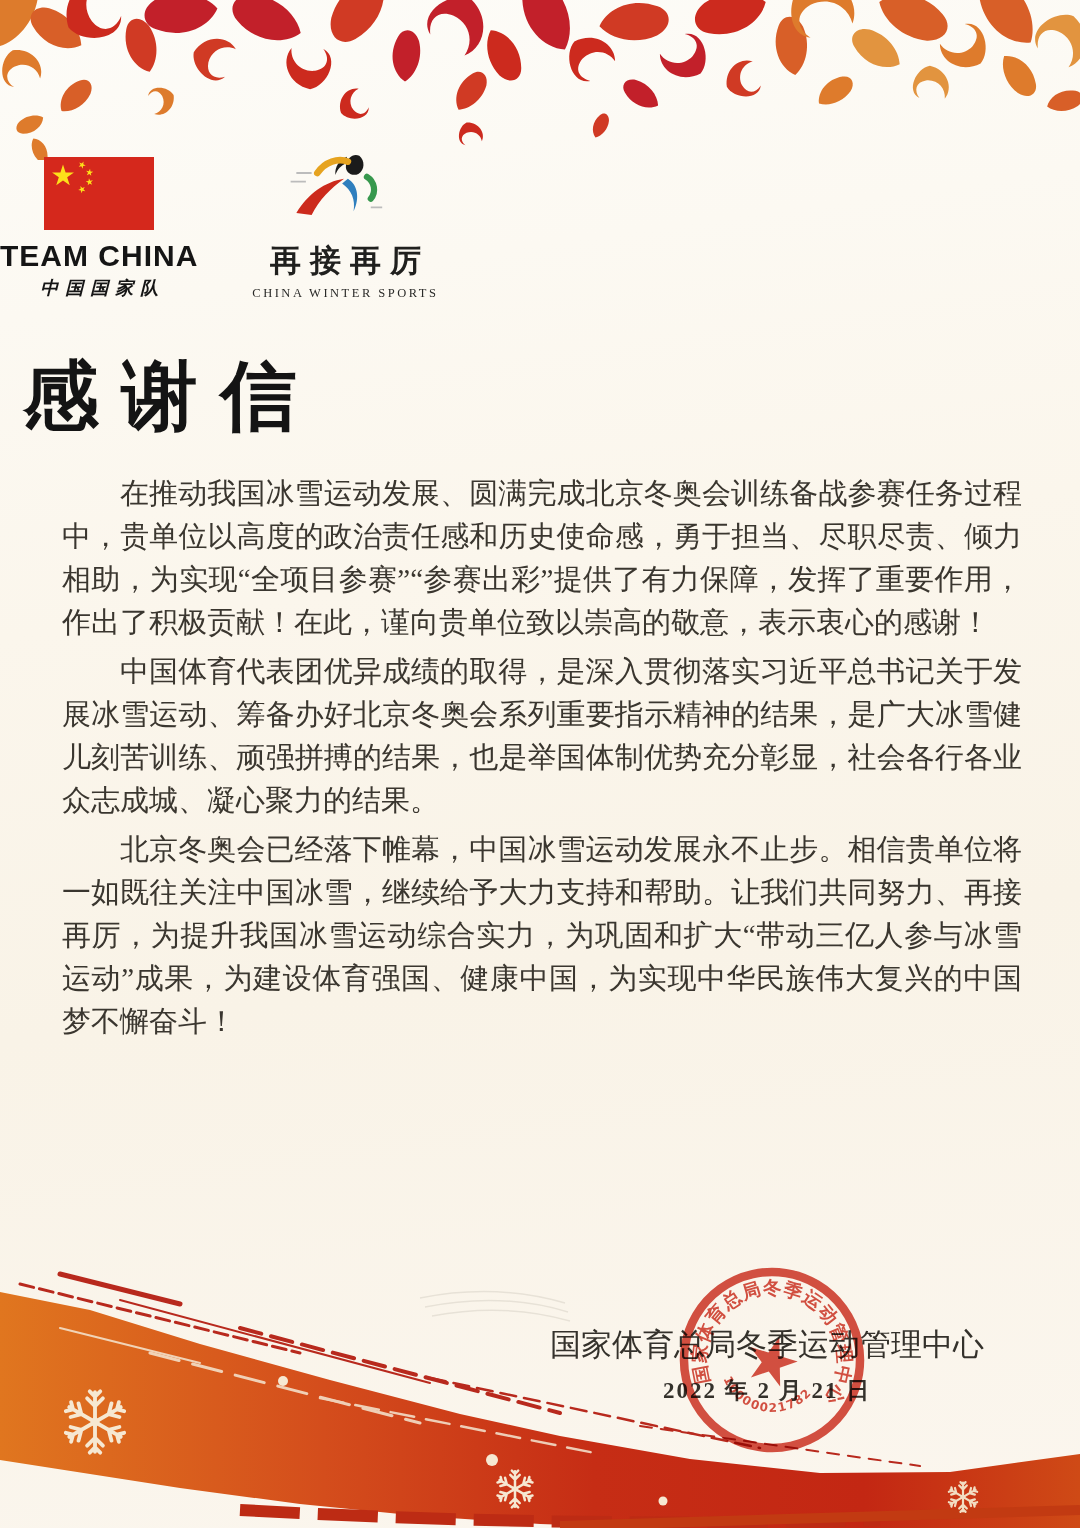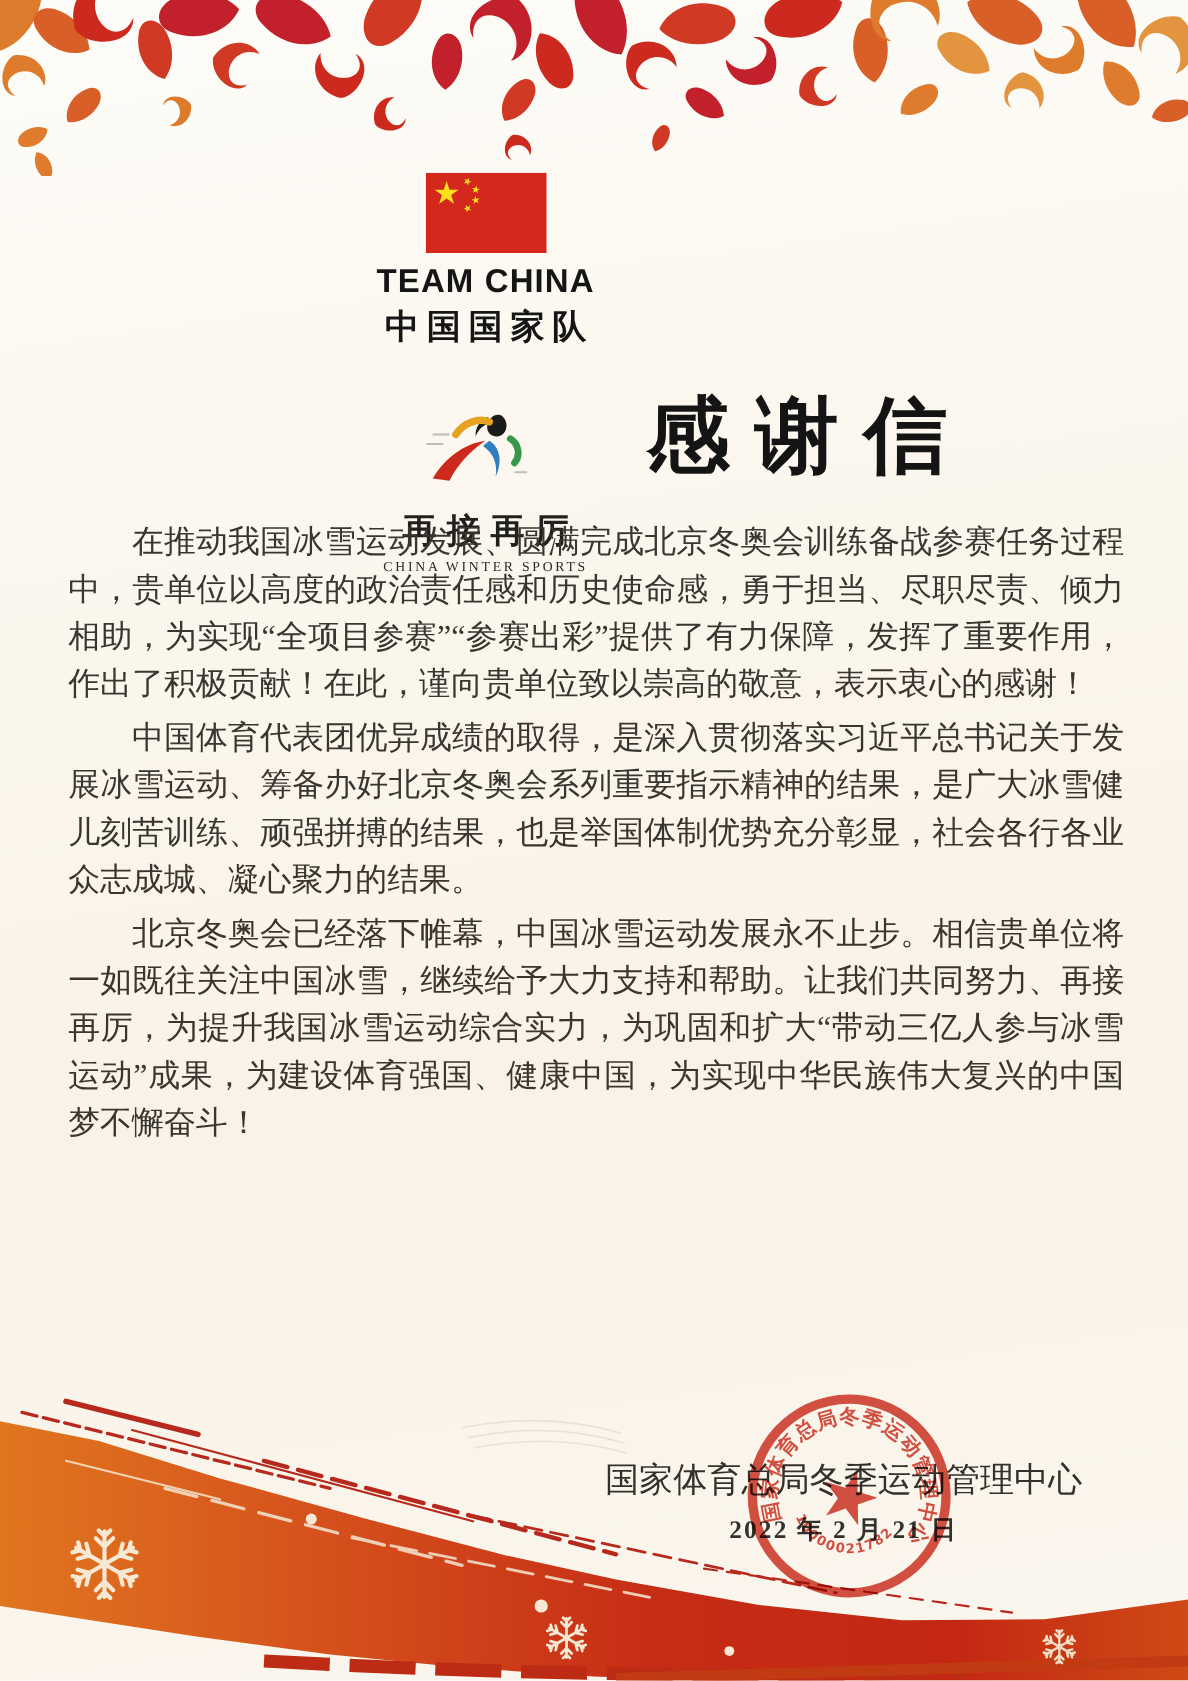--- a/index.html
+++ b/index.html
@@ -3,28 +3,28 @@
 <meta charset="utf-8">
 <style>
   html,body{margin:0;padding:0;background:#ffffff;}
   .page{
     position:relative;width:1080px;height:1528px;overflow:hidden;
     background:linear-gradient(172deg,#fdfcf8 0%,#fbf6ec 38%,#f9f3e7 62%,#fbf6ee 100%);
     font-family:"Liberation Serif","DejaVu Serif",serif;color:#35322c;
   }
   svg{display:block;}
   .top-decor{position:absolute;top:0;left:0;width:1080px;height:160px;}
-  .logos{position:absolute;top:150px;left:0;width:883px;display:flex;justify-content:center;gap:54px;flex-direction:column;}
+  .logos{position:absolute;top:150px;left:0;width:883px;display:flex;gap:54px;}
   .logo-block{display:flex;flex-direction:column;align-items:center;}
   .flag-wrap{padding-top:7px;}
   .team-china-en{font-family:"Liberation Sans","DejaVu Sans",sans-serif;font-weight:800;font-size:30px;letter-spacing:1px;color:#151515;margin-top:9px;}
-  .team-china-zh{font-family:"Liberation Sans","DejaVu Sans",sans-serif;font-weight:700;font-size:31px;letter-spacing:7px;color:#151515;margin-top:3px;padding-left:7px;}
+  .team-china-zh{font-family:"Liberation Sans","DejaVu Sans",sans-serif;font-weight:700;font-size:18px;letter-spacing:7px;color:#151515;margin-top:3px;padding-left:7px;font-style:italic;}
   .cws-zh{font-weight:700;font-size:31px;letter-spacing:9px;color:#20201e;margin-top:2px;padding-left:9px;}
   .cws-en{font-weight:400;font-size:12.5px;letter-spacing:2.5px;color:#2a2a28;margin-top:4px;}
-  .title{position:absolute;top:346px;left:12px;width:872px;text-align:right;
+  .title{position:absolute;top:346px;left:0;width:872px;text-align:left;
     font-size:76px;font-weight:700;color:#141414;letter-spacing:.30em;padding-left:.30em;box-sizing:border-box;}
   .body-text{position:absolute;top:466px;left:62px;width:960px;font-size:29px;line-height:43px;color:#3a362f;}
   .salutation{margin:0;}
   .body-text p{margin:6px 0 0;text-indent:2em;text-align:justify;}
   .sign-area{position:absolute;top:1324px;left:454px;right:0;text-align:center;z-index:2;}
   .sign-line{font-size:31px;color:#34312b;}
   .date-line{font-size:23px;color:#34312b;margin-top:9px;letter-spacing:2px;font-weight:bold;}
   .seal{position:absolute;left:672px;top:1260px;width:200px;height:200px;z-index:3;opacity:.86;mix-blend-mode:multiply;}
   .bottom-decor{position:absolute;left:0;bottom:0;width:1080px;height:270px;z-index:1;}
 </style>

